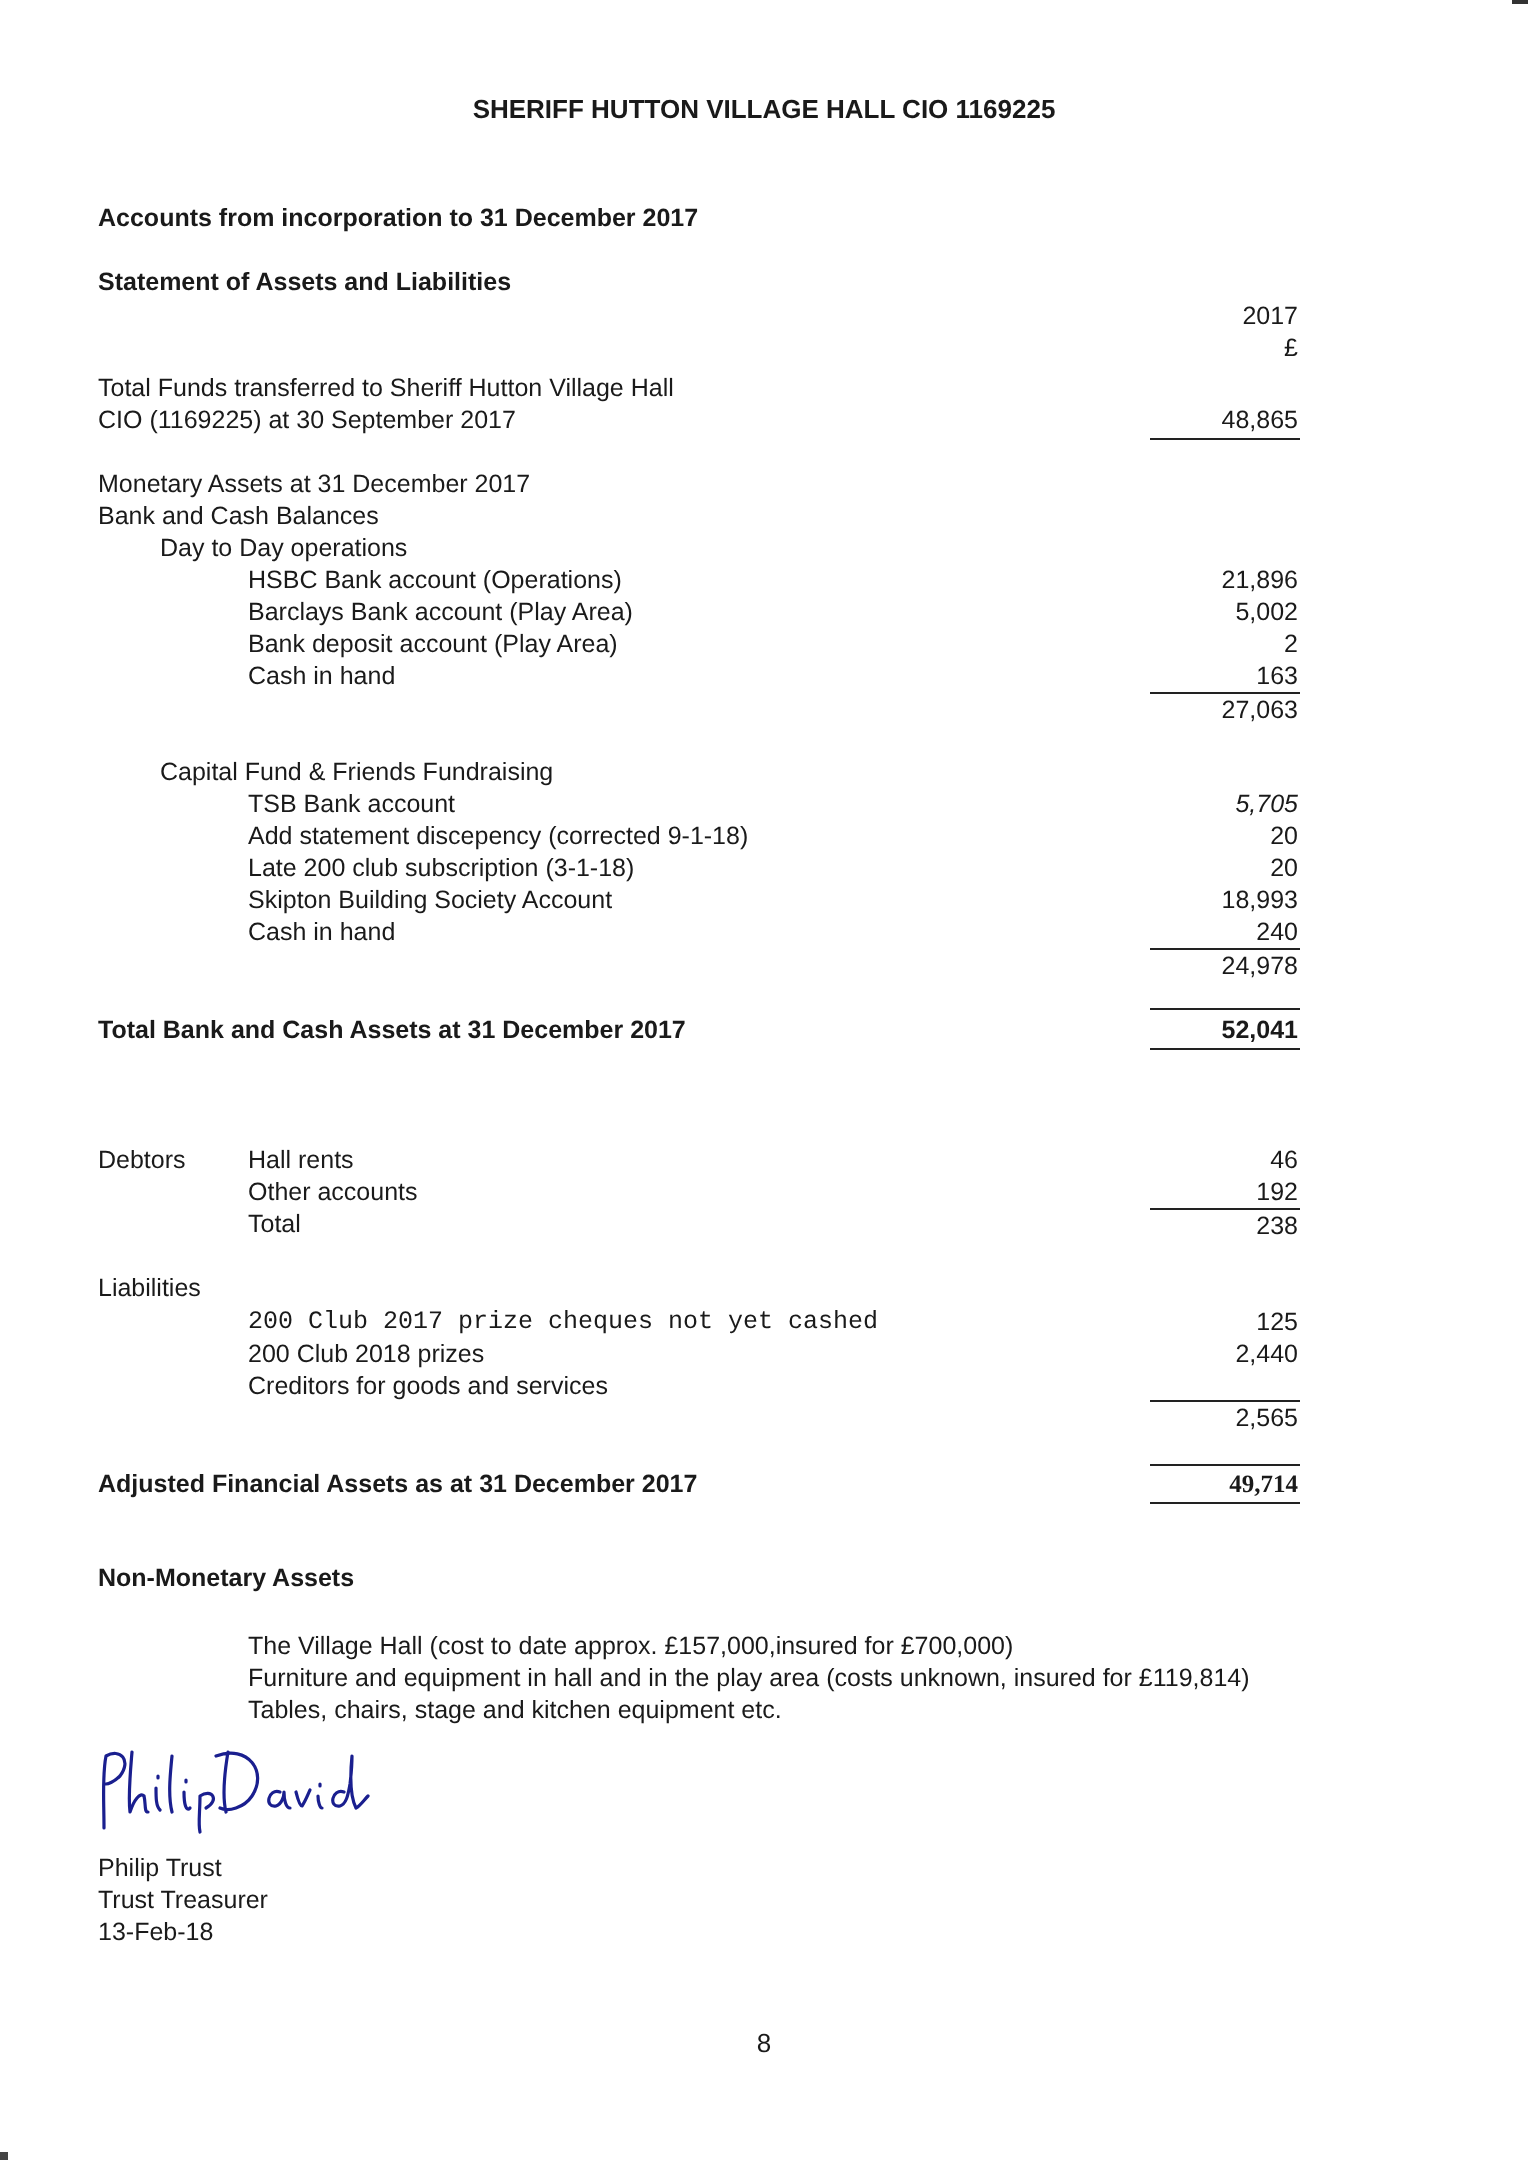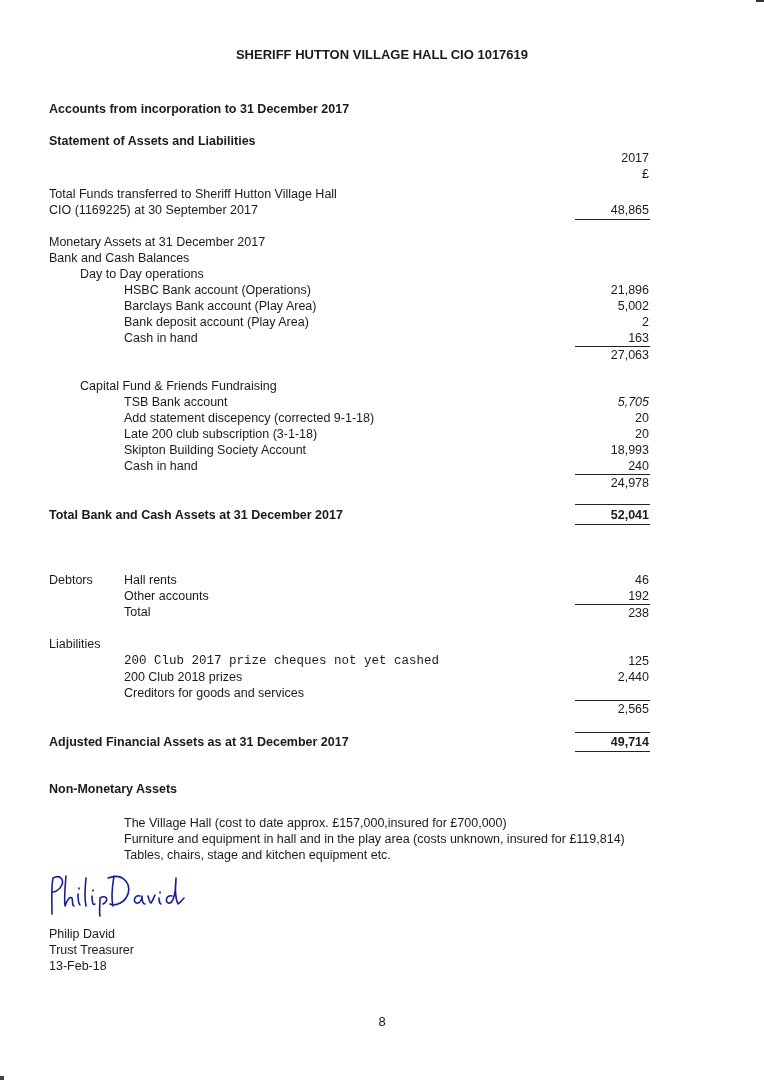--- a/index.html
+++ b/index.html
@@ -13,21 +13,21 @@
   .page-num { position:absolute; left:0; right:0; top:1014px; text-align:center; font-size:13px; }
   .sig { position:absolute; left:48px; top:870px; }
   .corner { position:absolute; right:0; top:0; width:8px; height:2px; background:#333; }
   .bottom-edge { position:absolute; left:0; bottom:0; width:4px; height:4px; background:#444; }
 </style>
 </head>
 <body>
 
 <div class="corner"></div>
 
-<div class="title">SHERIFF HUTTON VILLAGE HALL CIO 1017619</div>
+<div class="title">SHERIFF HUTTON VILLAGE HALL CIO 1169225</div>
 
 <div class="abs b" style="left:49px;top:101px;">Accounts from incorporation to 31 December 2017</div>
 <div class="abs b" style="left:49px;top:133px;">Statement of Assets and Liabilities</div>
 
 <div class="num" style="top:150px;">2017</div>
 <div class="num" style="top:166px;">£</div>
 
 <div class="abs" style="left:49px;top:186px;">Total Funds transferred to Sheriff Hutton Village Hall</div>
 <div class="abs" style="left:49px;top:202px;">CIO (1169225) at 30 September 2017</div>
 <div class="num" style="top:202px;">48,865</div>
@@ -81,21 +81,21 @@
 <div class="num" style="top:653px;">125</div>
 <div class="abs" style="left:124px;top:669px;">200 Club 2018 prizes</div>
 <div class="num" style="top:669px;">2,440</div>
 <div class="abs" style="left:124px;top:685px;">Creditors for goods and services</div>
 <div class="num" style="top:685px;"></div>
 <div class="rule" style="top:700px;"></div>
 <div class="num" style="top:701px;">2,565</div>
 
 <div class="rule" style="top:732px;"></div>
 <div class="abs b" style="left:49px;top:734px;">Adjusted Financial Assets as at 31 December 2017</div>
-<div class="num b" style="top:734px;">49,714</div>
+<div class="num b" style="top:734px;font-family:Liberation Serif, serif;">49,714</div>
 <div class="rule" style="top:751px;"></div>
 
 <div class="abs b" style="left:49px;top:781px;">Non-Monetary Assets</div>
 <div class="abs" style="left:124px;top:815px;">The Village Hall (cost to date approx. £157,000,insured for £700,000)</div>
 <div class="abs" style="left:124px;top:831px;">Furniture and equipment in hall and in the play area (costs unknown, insured for £119,814)</div>
 <div class="abs" style="left:124px;top:847px;">Tables, chairs, stage and kitchen equipment etc.</div>
 
 <svg class="sig" width="140" height="50" viewBox="0 0 140 50">
   <g fill="none" stroke="#1a1f8f" stroke-width="1.6" stroke-linecap="round" stroke-linejoin="round">
     <path d="M4 44 C4 30 3 18 5 8 C12 4 18 10 12 18 C9 21 6 22 5 22"></path>
@@ -105,19 +105,19 @@
     <path d="M44 26 C44 32 45 36 47 34 M45 20 L45 21"></path>
     <path d="M52 28 C52 36 51 42 52 46 M52 28 C58 24 62 30 55 34"></path>
     <path d="M66 6 C64 18 63 28 65 36 M60 8 C76 2 86 16 78 28 C74 34 66 36 62 34"></path>
     <path d="M92 26 C86 24 84 34 90 33 C93 32 94 28 94 26 C94 30 95 34 97 34"></path>
     <path d="M100 26 C101 30 102 33 103 33 C105 30 106 27 107 25"></path>
     <path d="M111 28 C111 31 112 34 113 34 M112 22 L112 23"></path>
     <path d="M124 26 C118 24 116 34 122 33 C125 32 126 28 127 22 C128 14 128 10 128 8 C127 18 127 28 130 34 C132 33 134 30 136 28"></path>
   </g>
 </svg>
 
-<div class="abs" style="left:49px;top:926px;">Philip David</div>
+<div class="abs" style="left:49px;top:926px;">Philip Trust</div>
 <div class="abs" style="left:49px;top:942px;">Trust Treasurer</div>
 <div class="abs" style="left:49px;top:958px;">13-Feb-18</div>
 
 <div class="page-num">8</div>
 
 <div class="bottom-edge"></div>
 
 </body></html>

